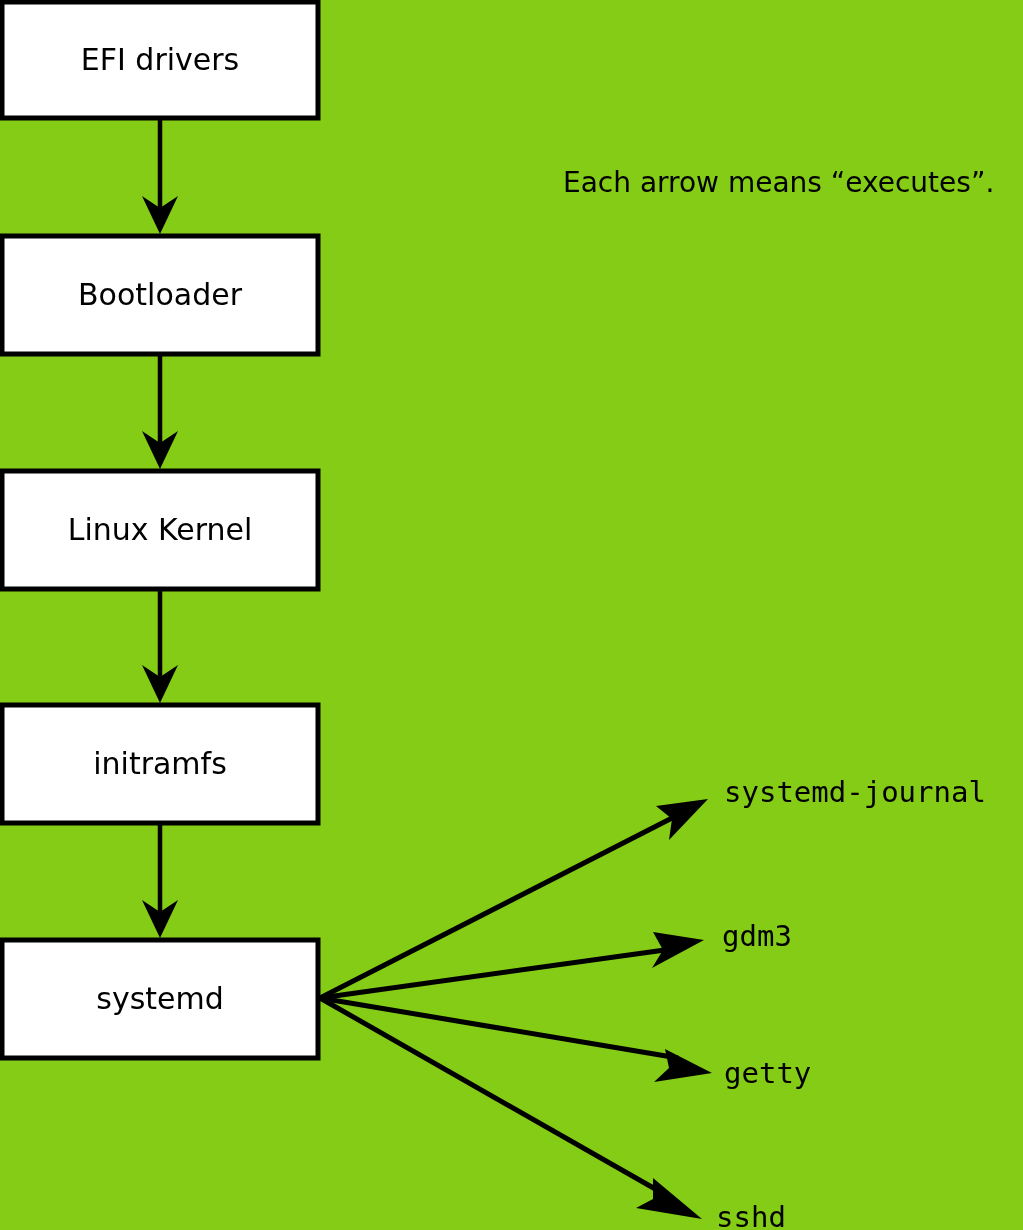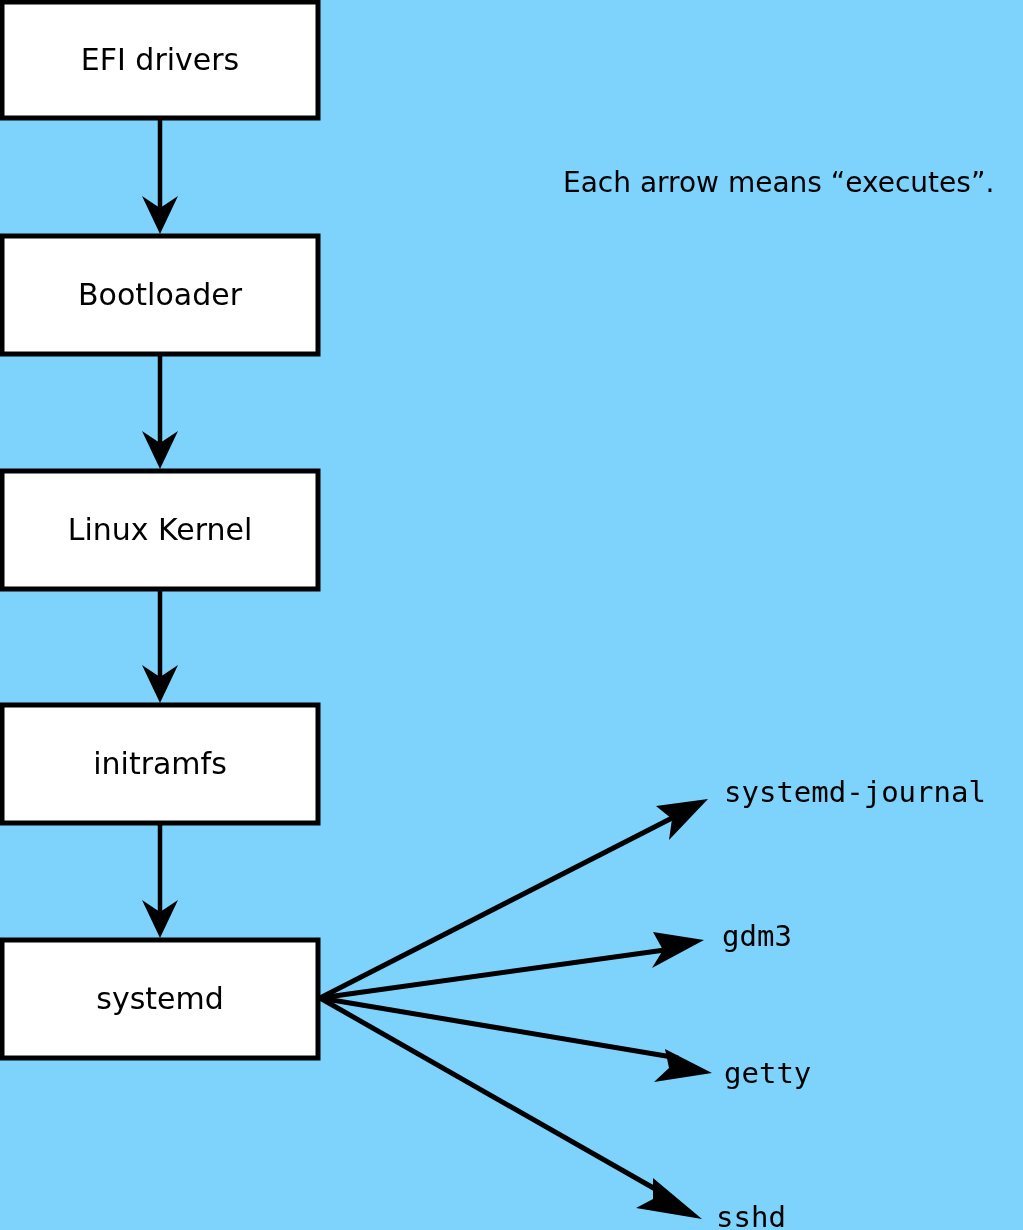--- a/index.html
+++ b/index.html
@@ -10,21 +10,21 @@
   body {
     width: 1023px;
     height: 1230px;
     overflow: hidden;
     font-family: "DejaVu Sans", sans-serif;
   }
   #diagram-root {
     position: relative;
     width: 1023px;
     height: 1230px;
-    background: #7dd3fc;
+    background: #84cc16;
   }
   svg.canvas {
     position: absolute;
     top: 0;
     left: 0;
     width: 1023px;
     height: 1230px;
     display: block;
   }
   .box-rect {

